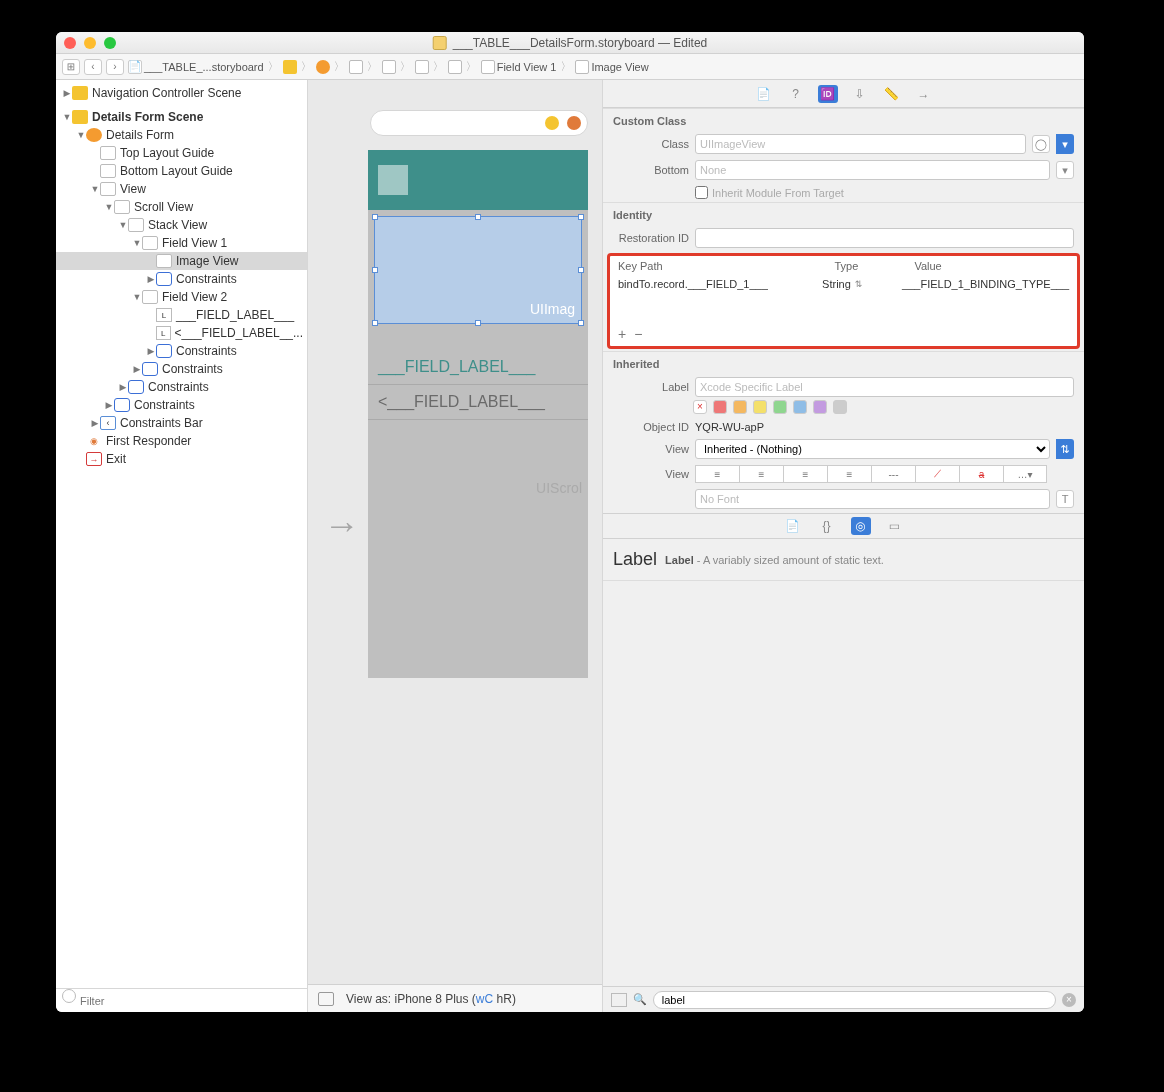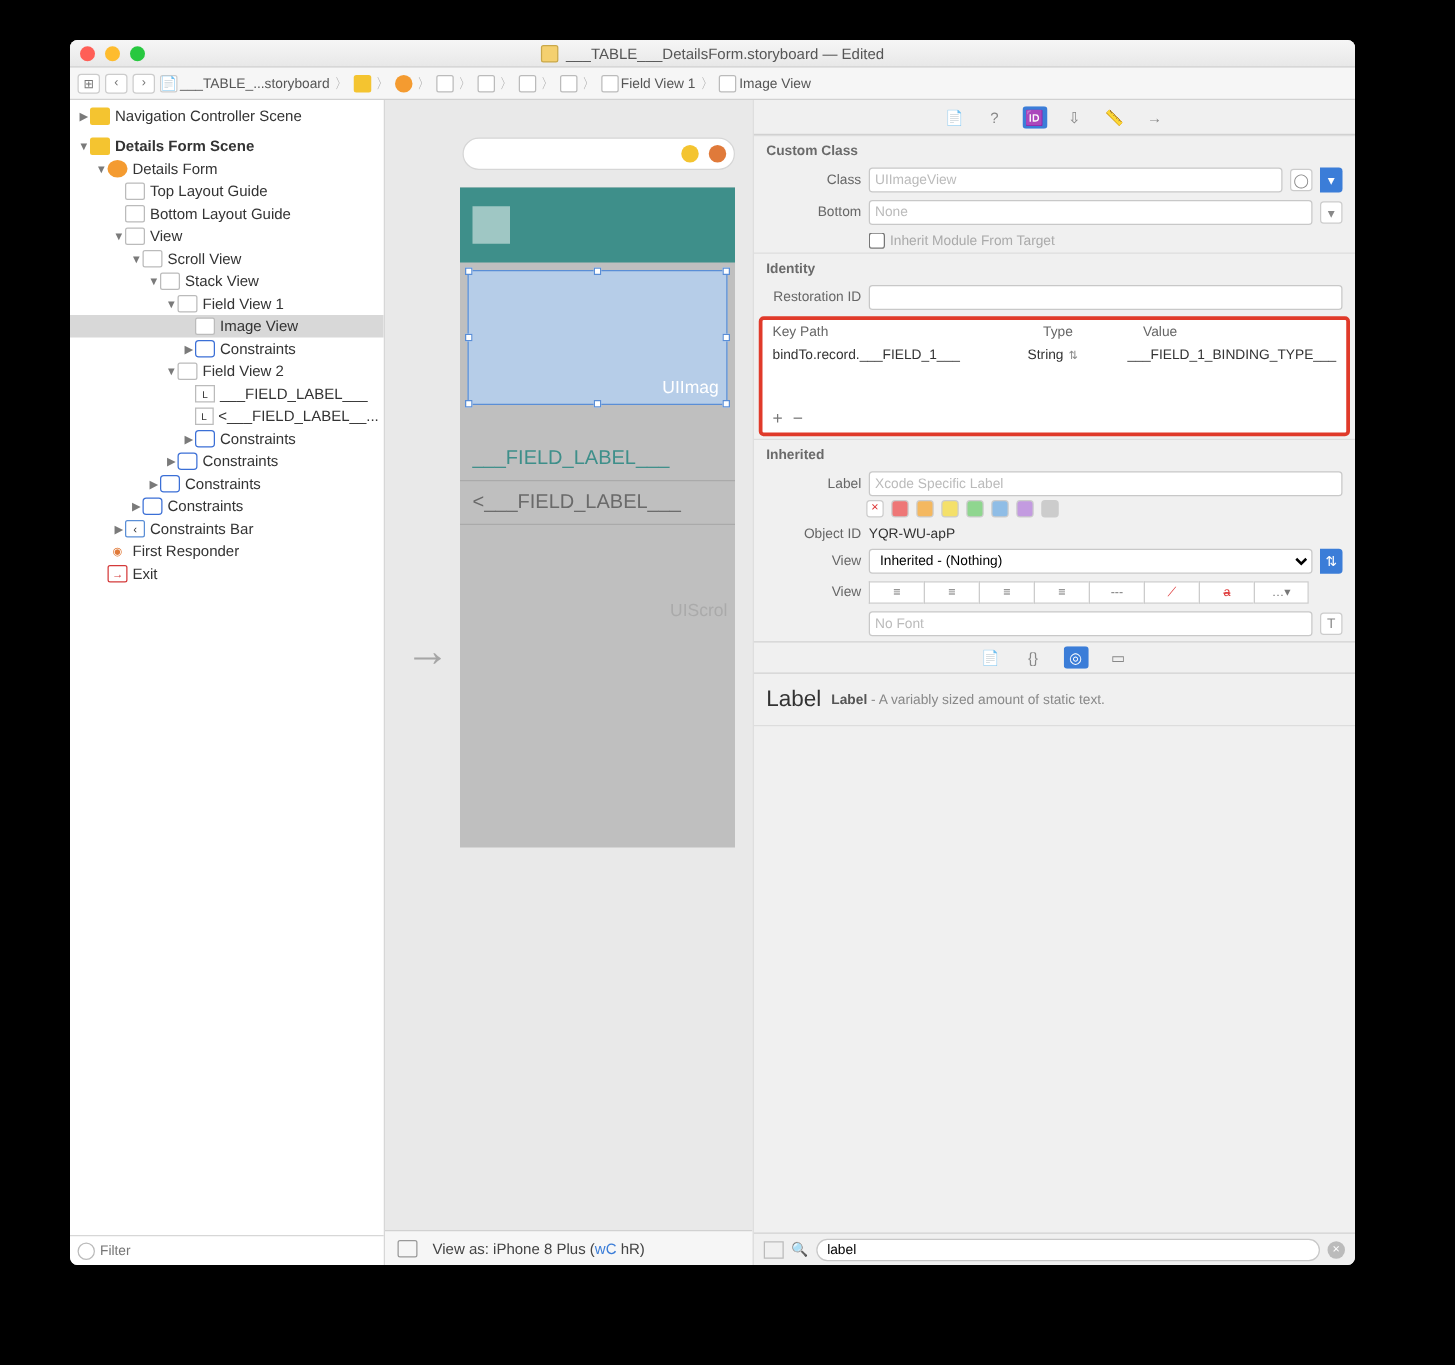--- a/index.html
+++ b/index.html
@@ -25,21 +25,21 @@
 .row{display:flex;align-items:center;height:18px;padding-right:4px;white-space:nowrap;overflow:hidden;text-overflow:ellipsis;}
 .row.sel{background:#d8d8d8;}
 .tri{width:10px;font-size:9px;color:#7a7a7a;display:inline-block;text-align:center;}
 .ricon{width:16px;height:14px;margin-right:4px;display:inline-flex;align-items:center;justify-content:center;font-size:9px;}
 .ricon.folder{background:#f4c430;border-radius:2px;}
 .ricon.view{border:1px solid #bbb;background:#fff;border-radius:2px;}
 .ricon.constr{border:1.5px solid #3b6fd6;border-radius:3px;}
 .ricon.cube{color:#e07a3a;}
 .ricon.exit{color:#d43a3a;border:1px solid #d43a3a;border-radius:2px;font-weight:bold;}
 .ricon.label{border:1px solid #bbb;background:#fff;font-size:8px;}
-.filter-bar{height:24px;border-top:1px solid #d7d7d7;display:flex;align-items:center;padding:0 6px;gap:4px;color:#aaa;font-size:11px;}
+.filter-bar{height:24px;border-top:1px solid #d7d7d7;display:flex;padding:0 6px;gap:4px;color:#aaa;font-size:11px;}
 .filter-bar .ficon{width:14px;height:14px;border:1px solid #bbb;border-radius:50%;}
 .canvas{flex:1;background:#e9e9e9;position:relative;overflow:hidden;}
 .capsule{position:absolute;left:62px;top:30px;width:218px;height:26px;border:1px solid #d6d6d6;border-radius:13px;background:#fff;display:flex;align-items:center;justify-content:flex-end;padding-right:6px;gap:8px;}
 .cap-dot{width:14px;height:14px;border-radius:50%;}
 .cap-dot.y{background:#f4c430;}
 .cap-dot.o{background:#e07a3a;}
 .device{position:absolute;left:60px;top:70px;width:220px;height:528px;background:#bfbfbf;}
 .teal{height:60px;background:#3e8f8a;display:flex;align-items:center;padding-left:10px;}
 .teal .sq{width:30px;height:30px;background:#9fc7c4;}
 .seldiv{margin:6px;height:108px;border:1px solid #5a8ed6;background:#b6cde8;position:relative;color:#fff;display:flex;align-items:flex-end;justify-content:flex-end;padding:6px;font-size:14px;}

